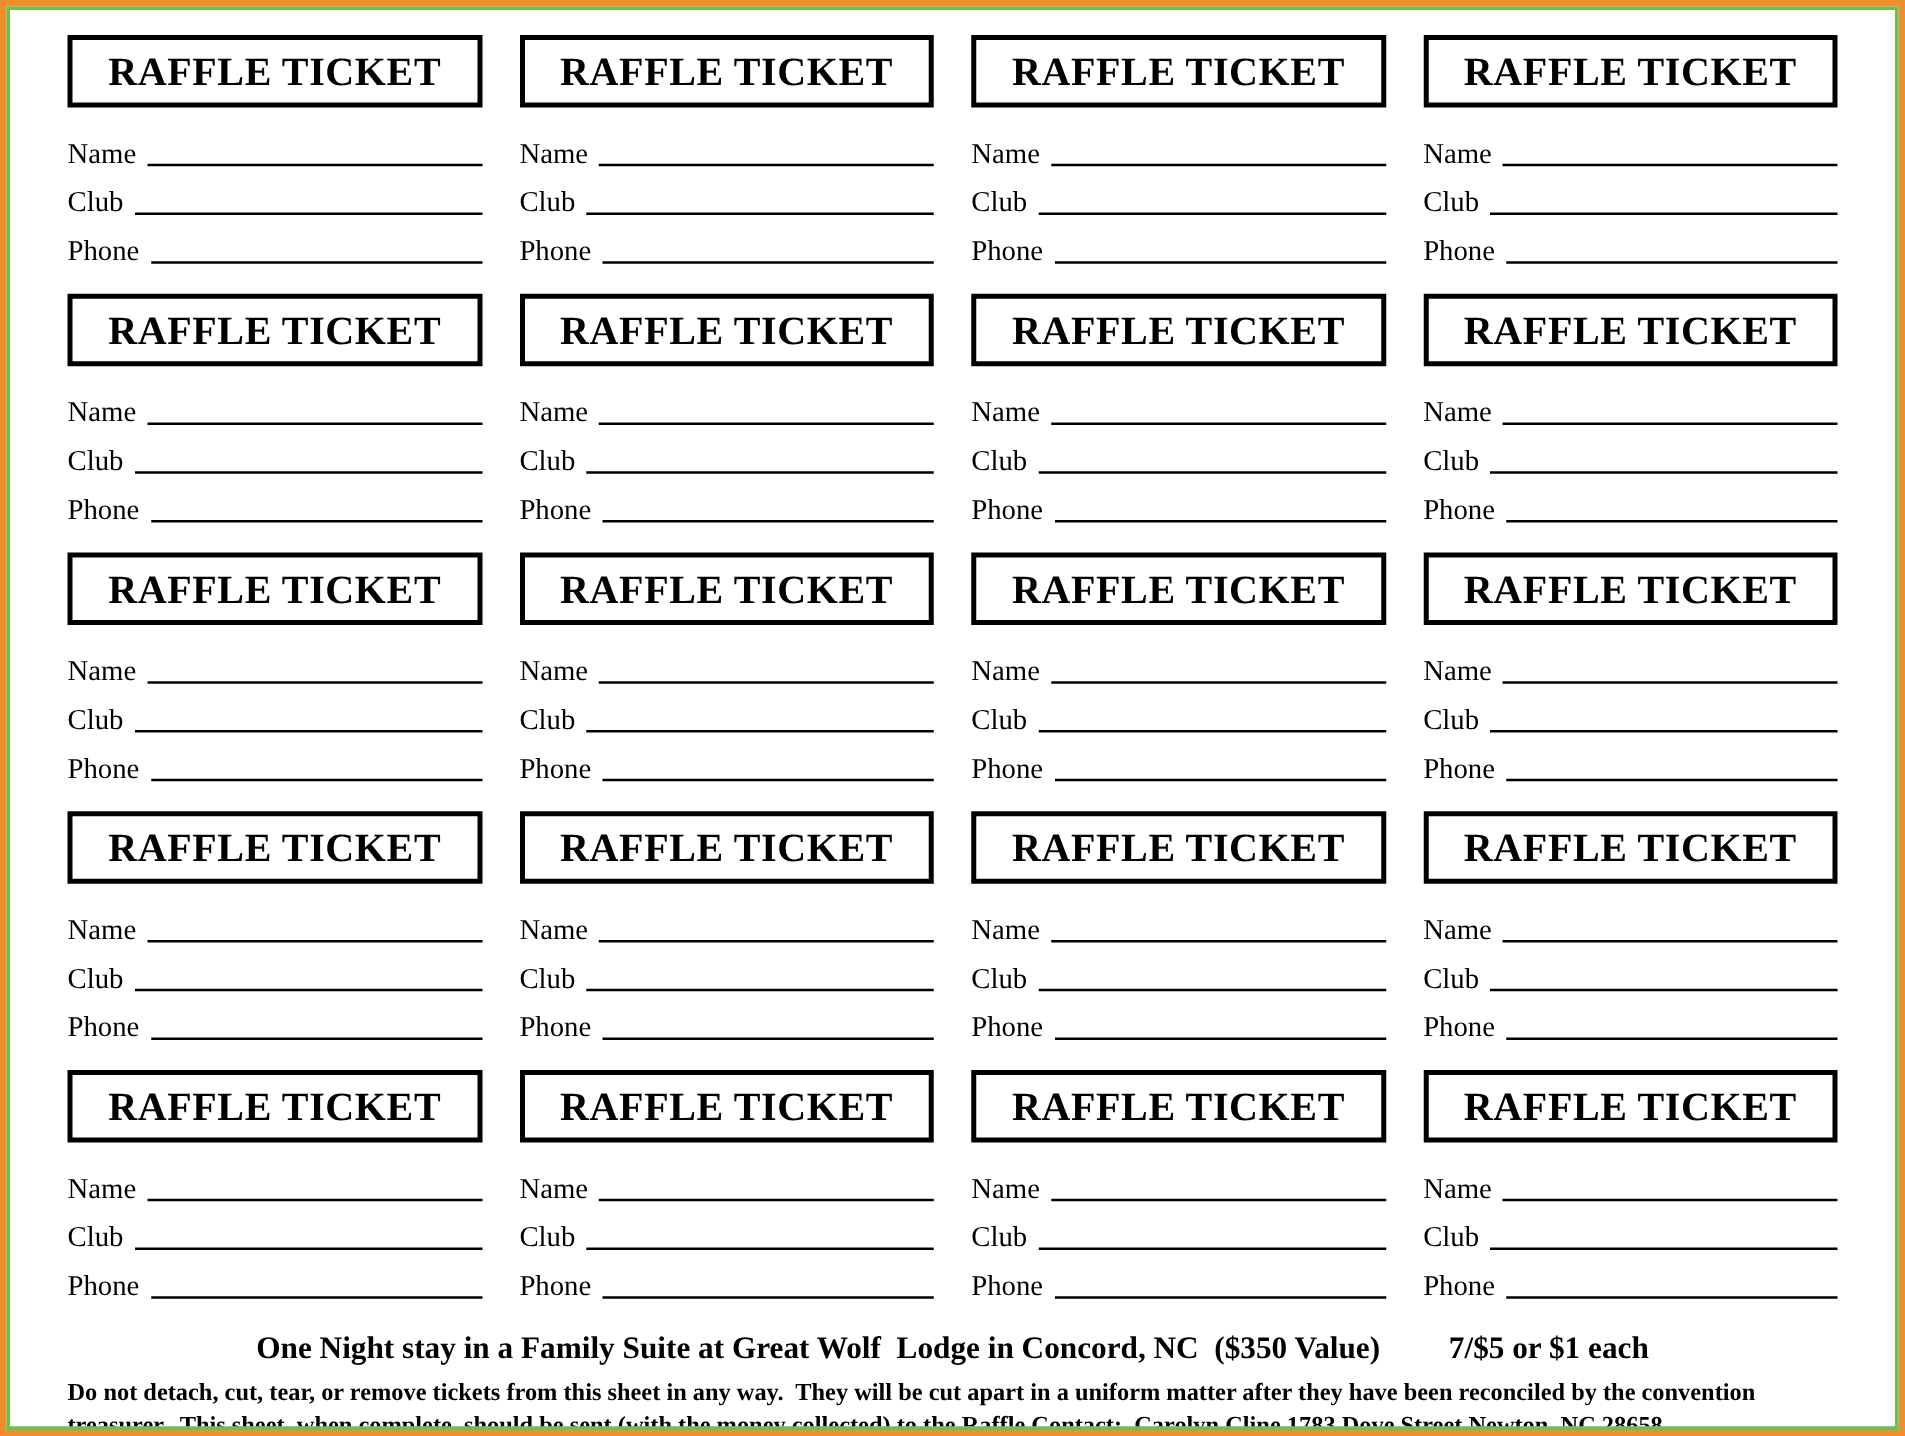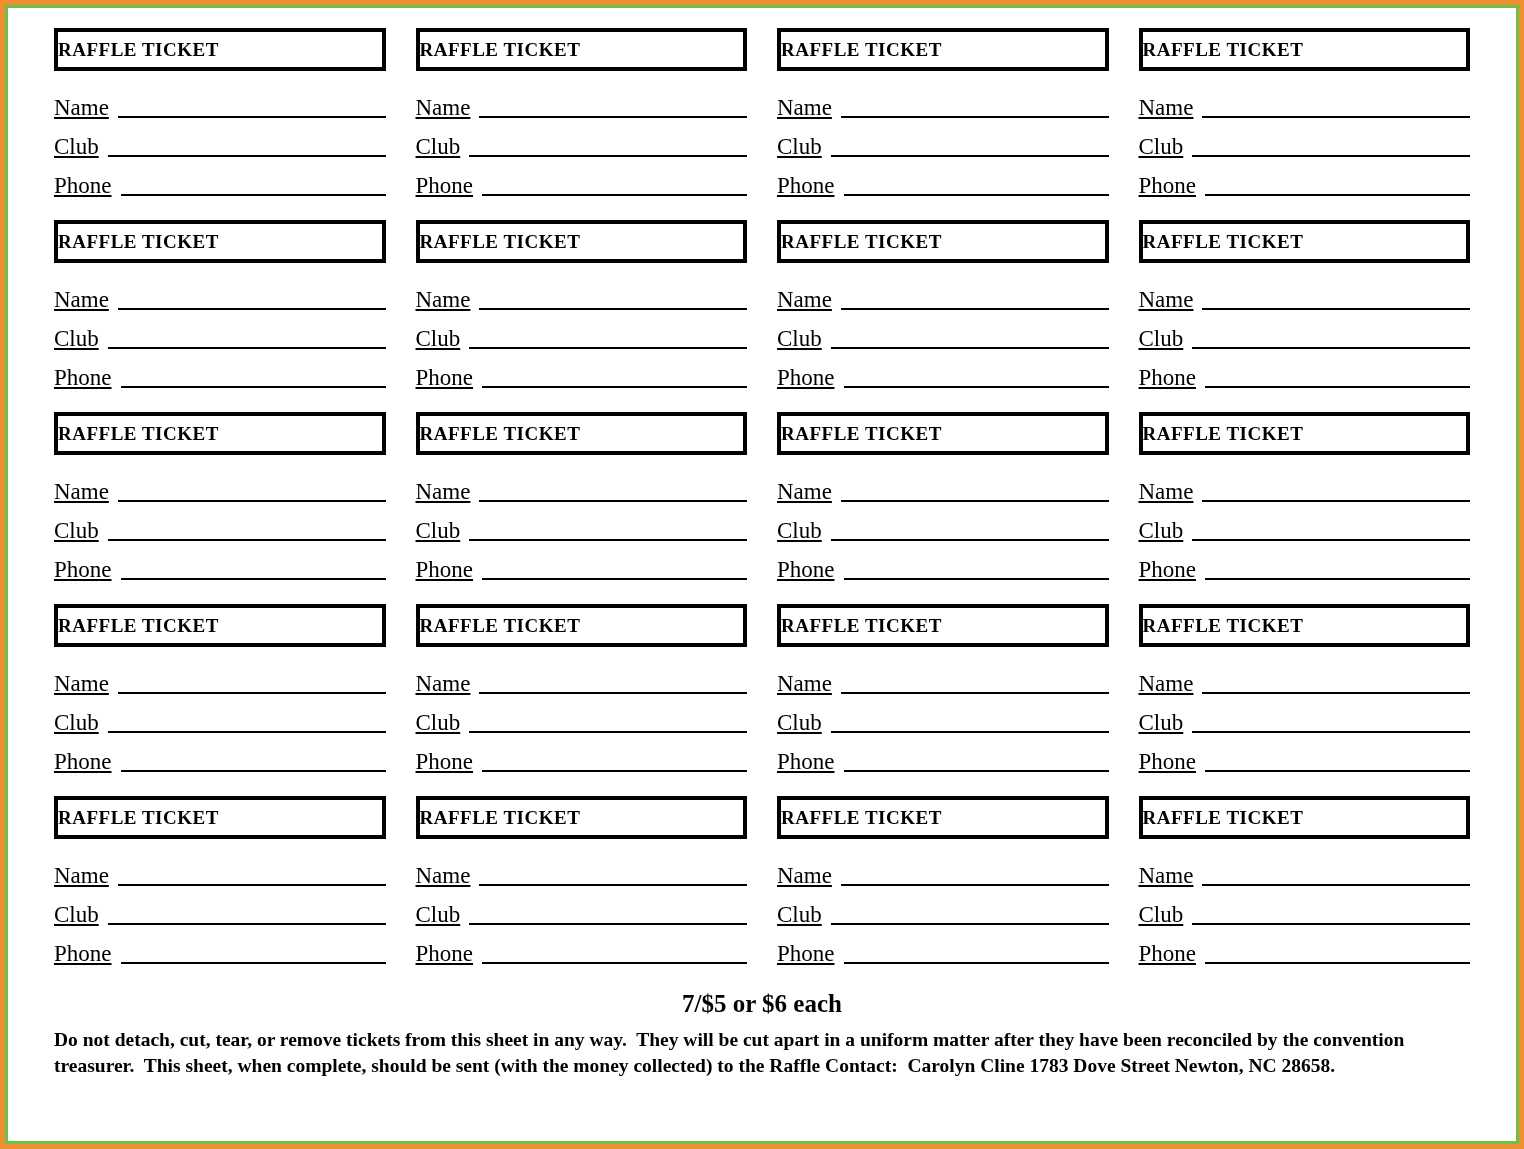--- a/index.html
+++ b/index.html
@@ -26,39 +26,38 @@
   .grid {
     display: grid;
     grid-template-columns: repeat(4, 1fr);
     column-gap: 30px;
   }
   .ticket {
     margin-bottom: 19px;
   }
   .ticket-header {
     border: 4px solid #000;
-    text-align: left;
+    text-align: center;
     font-weight: bold;
-    font-size: 19px;
+    font-size: 32px;
     letter-spacing: 0.5px;
     padding: 7px 0 6px 0;
     color: #000;
     margin-bottom: 13px;
     background: #fff;
   }
   .field {
     display: flex;
     align-items: flex-end;
     height: 39px;
   }
   .field .label {
     font-size: 23px;
     color: #000;
     line-height: 30px;
-    text-decoration: underline;
   }
   .field .line {
     flex: 1;
     border-bottom: 2px solid #000;
     margin-left: 9px;
     margin-bottom: 5px;
     height: 1px;
   }
   .prize-line {
     display: flex;
@@ -405,21 +404,22 @@
           <span class="line"></span>
         </div>
         <div class="field">
           <span class="label">Phone</span>
           <span class="line"></span>
         </div>
       </div>
     </div>
 
     <div class="prize-line">
-      <span>7/$5 or $6 each</span>
+      <span>One Night stay in a Family Suite at Great Wolf  Lodge in Concord, NC  ($350 Value)</span>
+      <span>7/$5 or $1 each</span>
     </div>
 
     <div class="instructions">
       <p>Do not detach, cut, tear, or remove tickets from this sheet in any way.  They will be cut apart in a uniform matter after they have been reconciled by the convention</p>
       <p>treasurer.  This sheet, when complete, should be sent (with the money collected) to the Raffle Contact:  Carolyn Cline 1783 Dove Street Newton, NC 28658.</p>
     </div>
 
   </div>
 </div>
 

